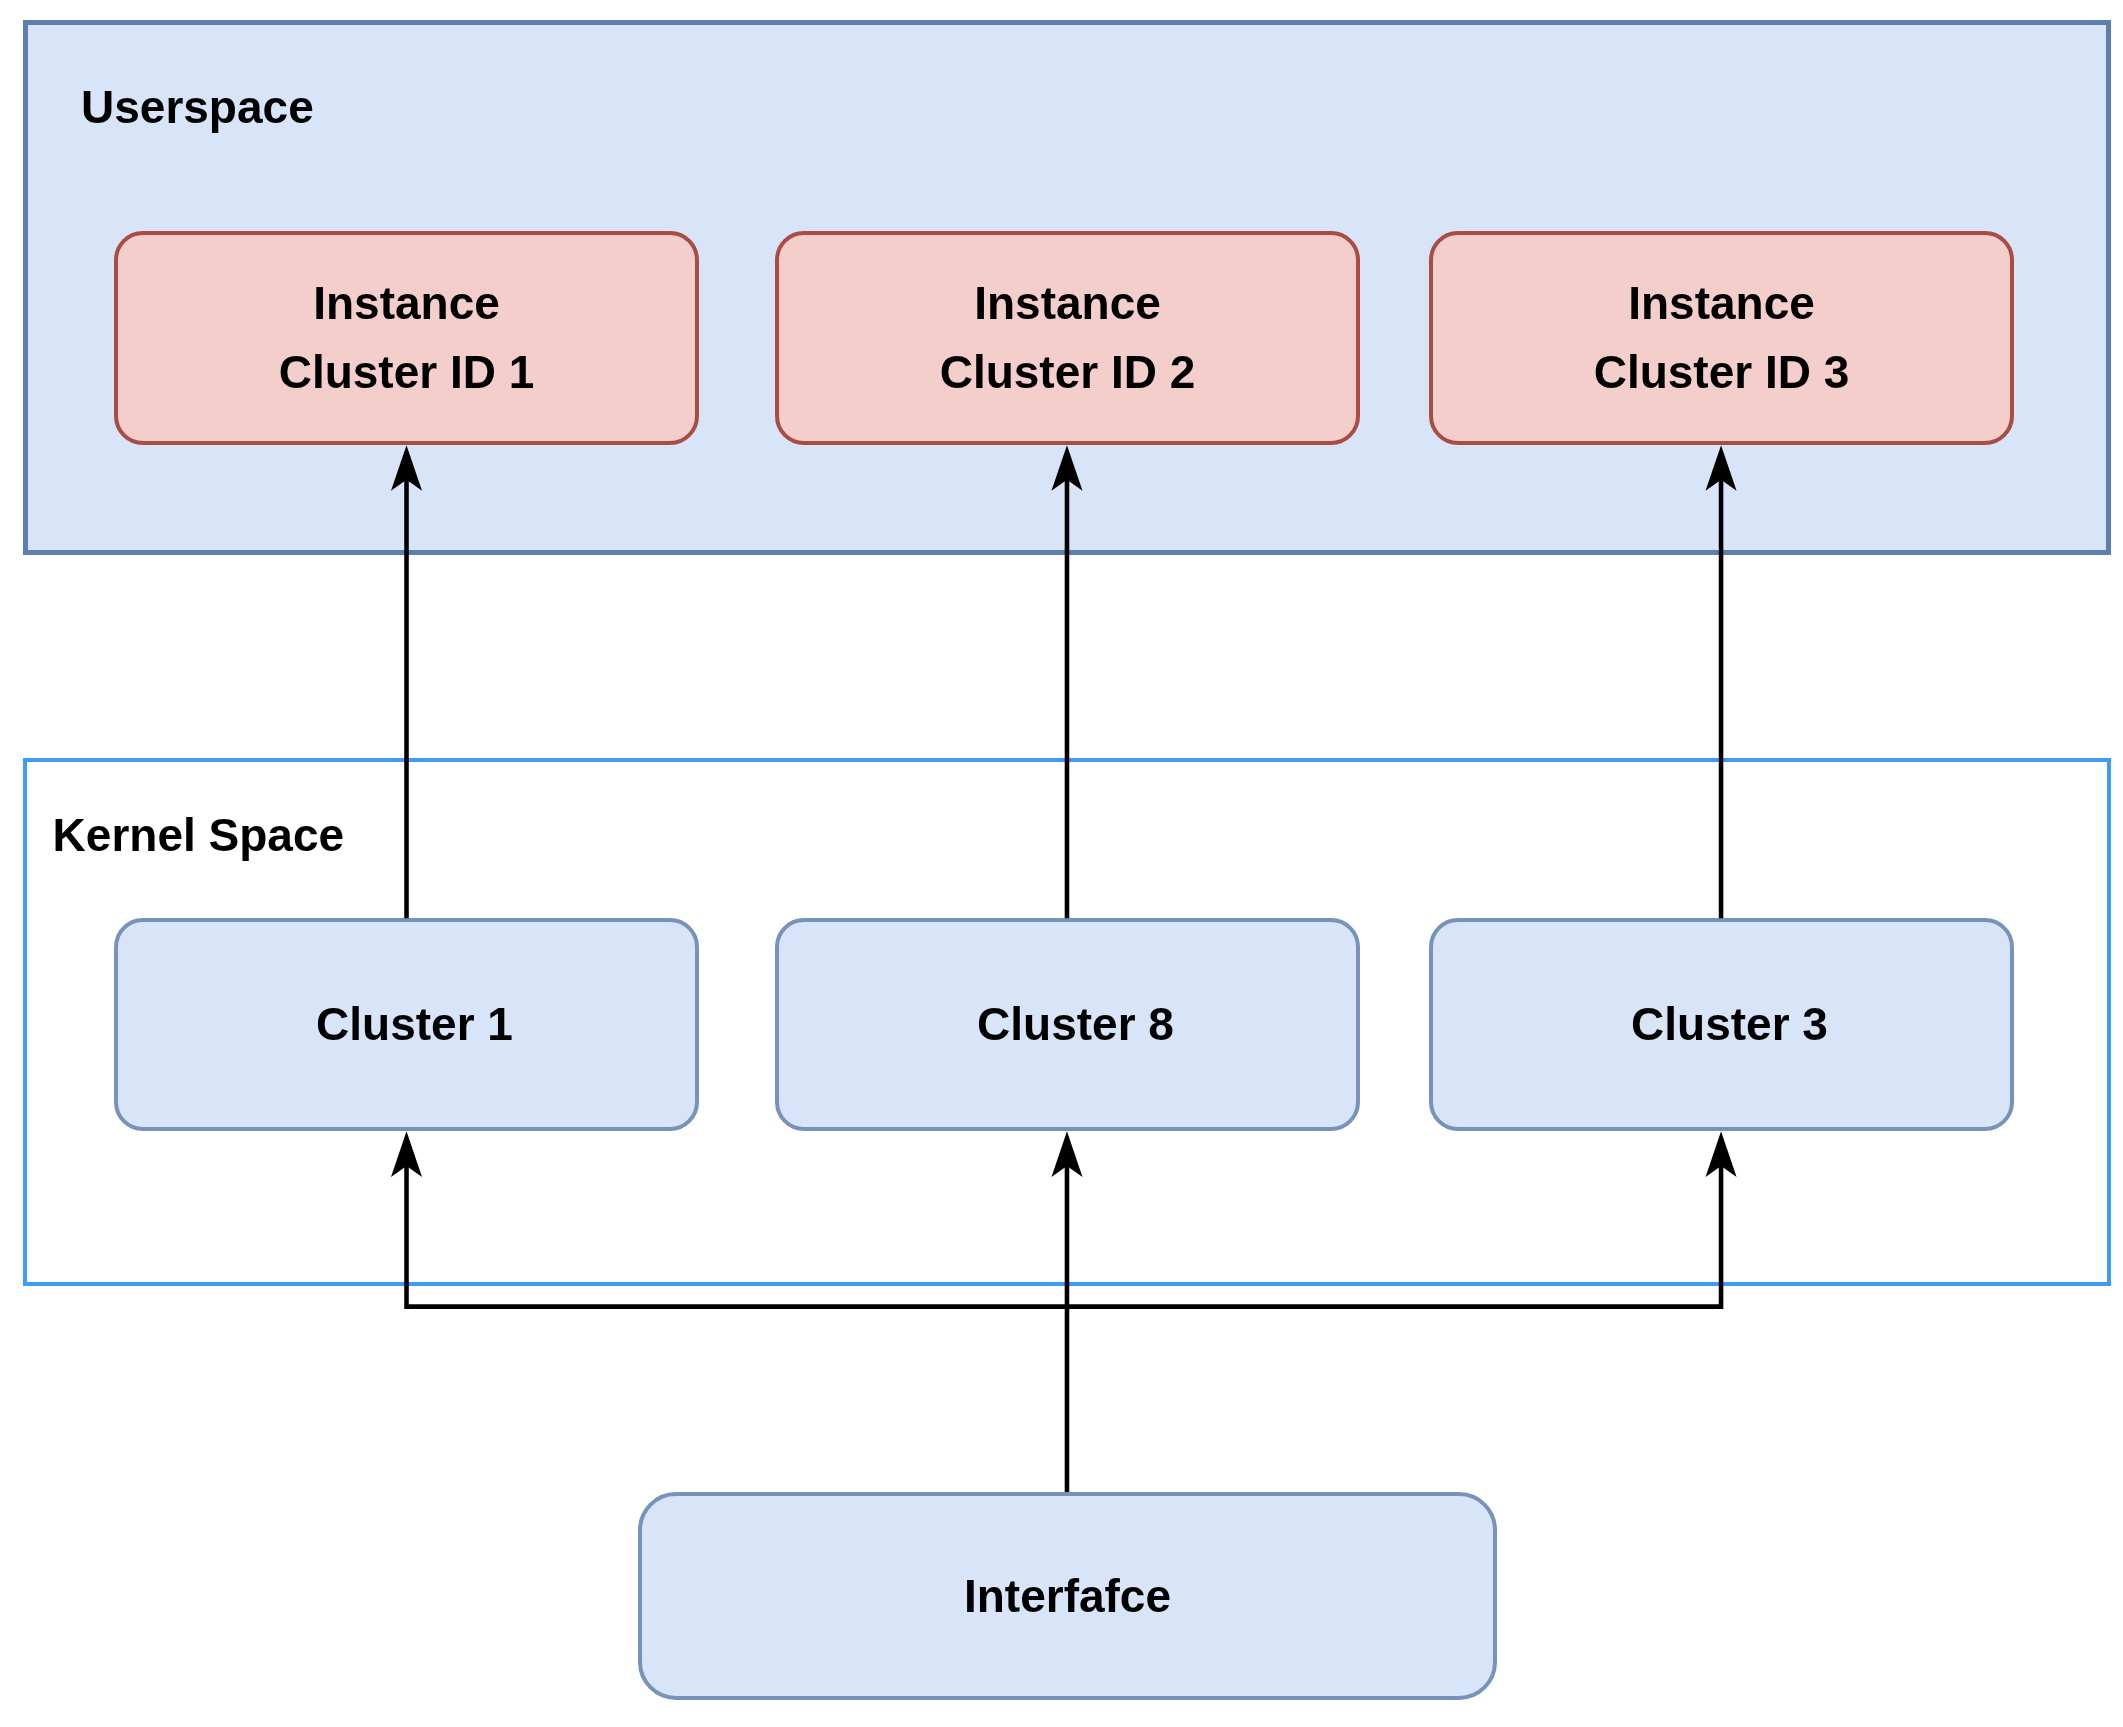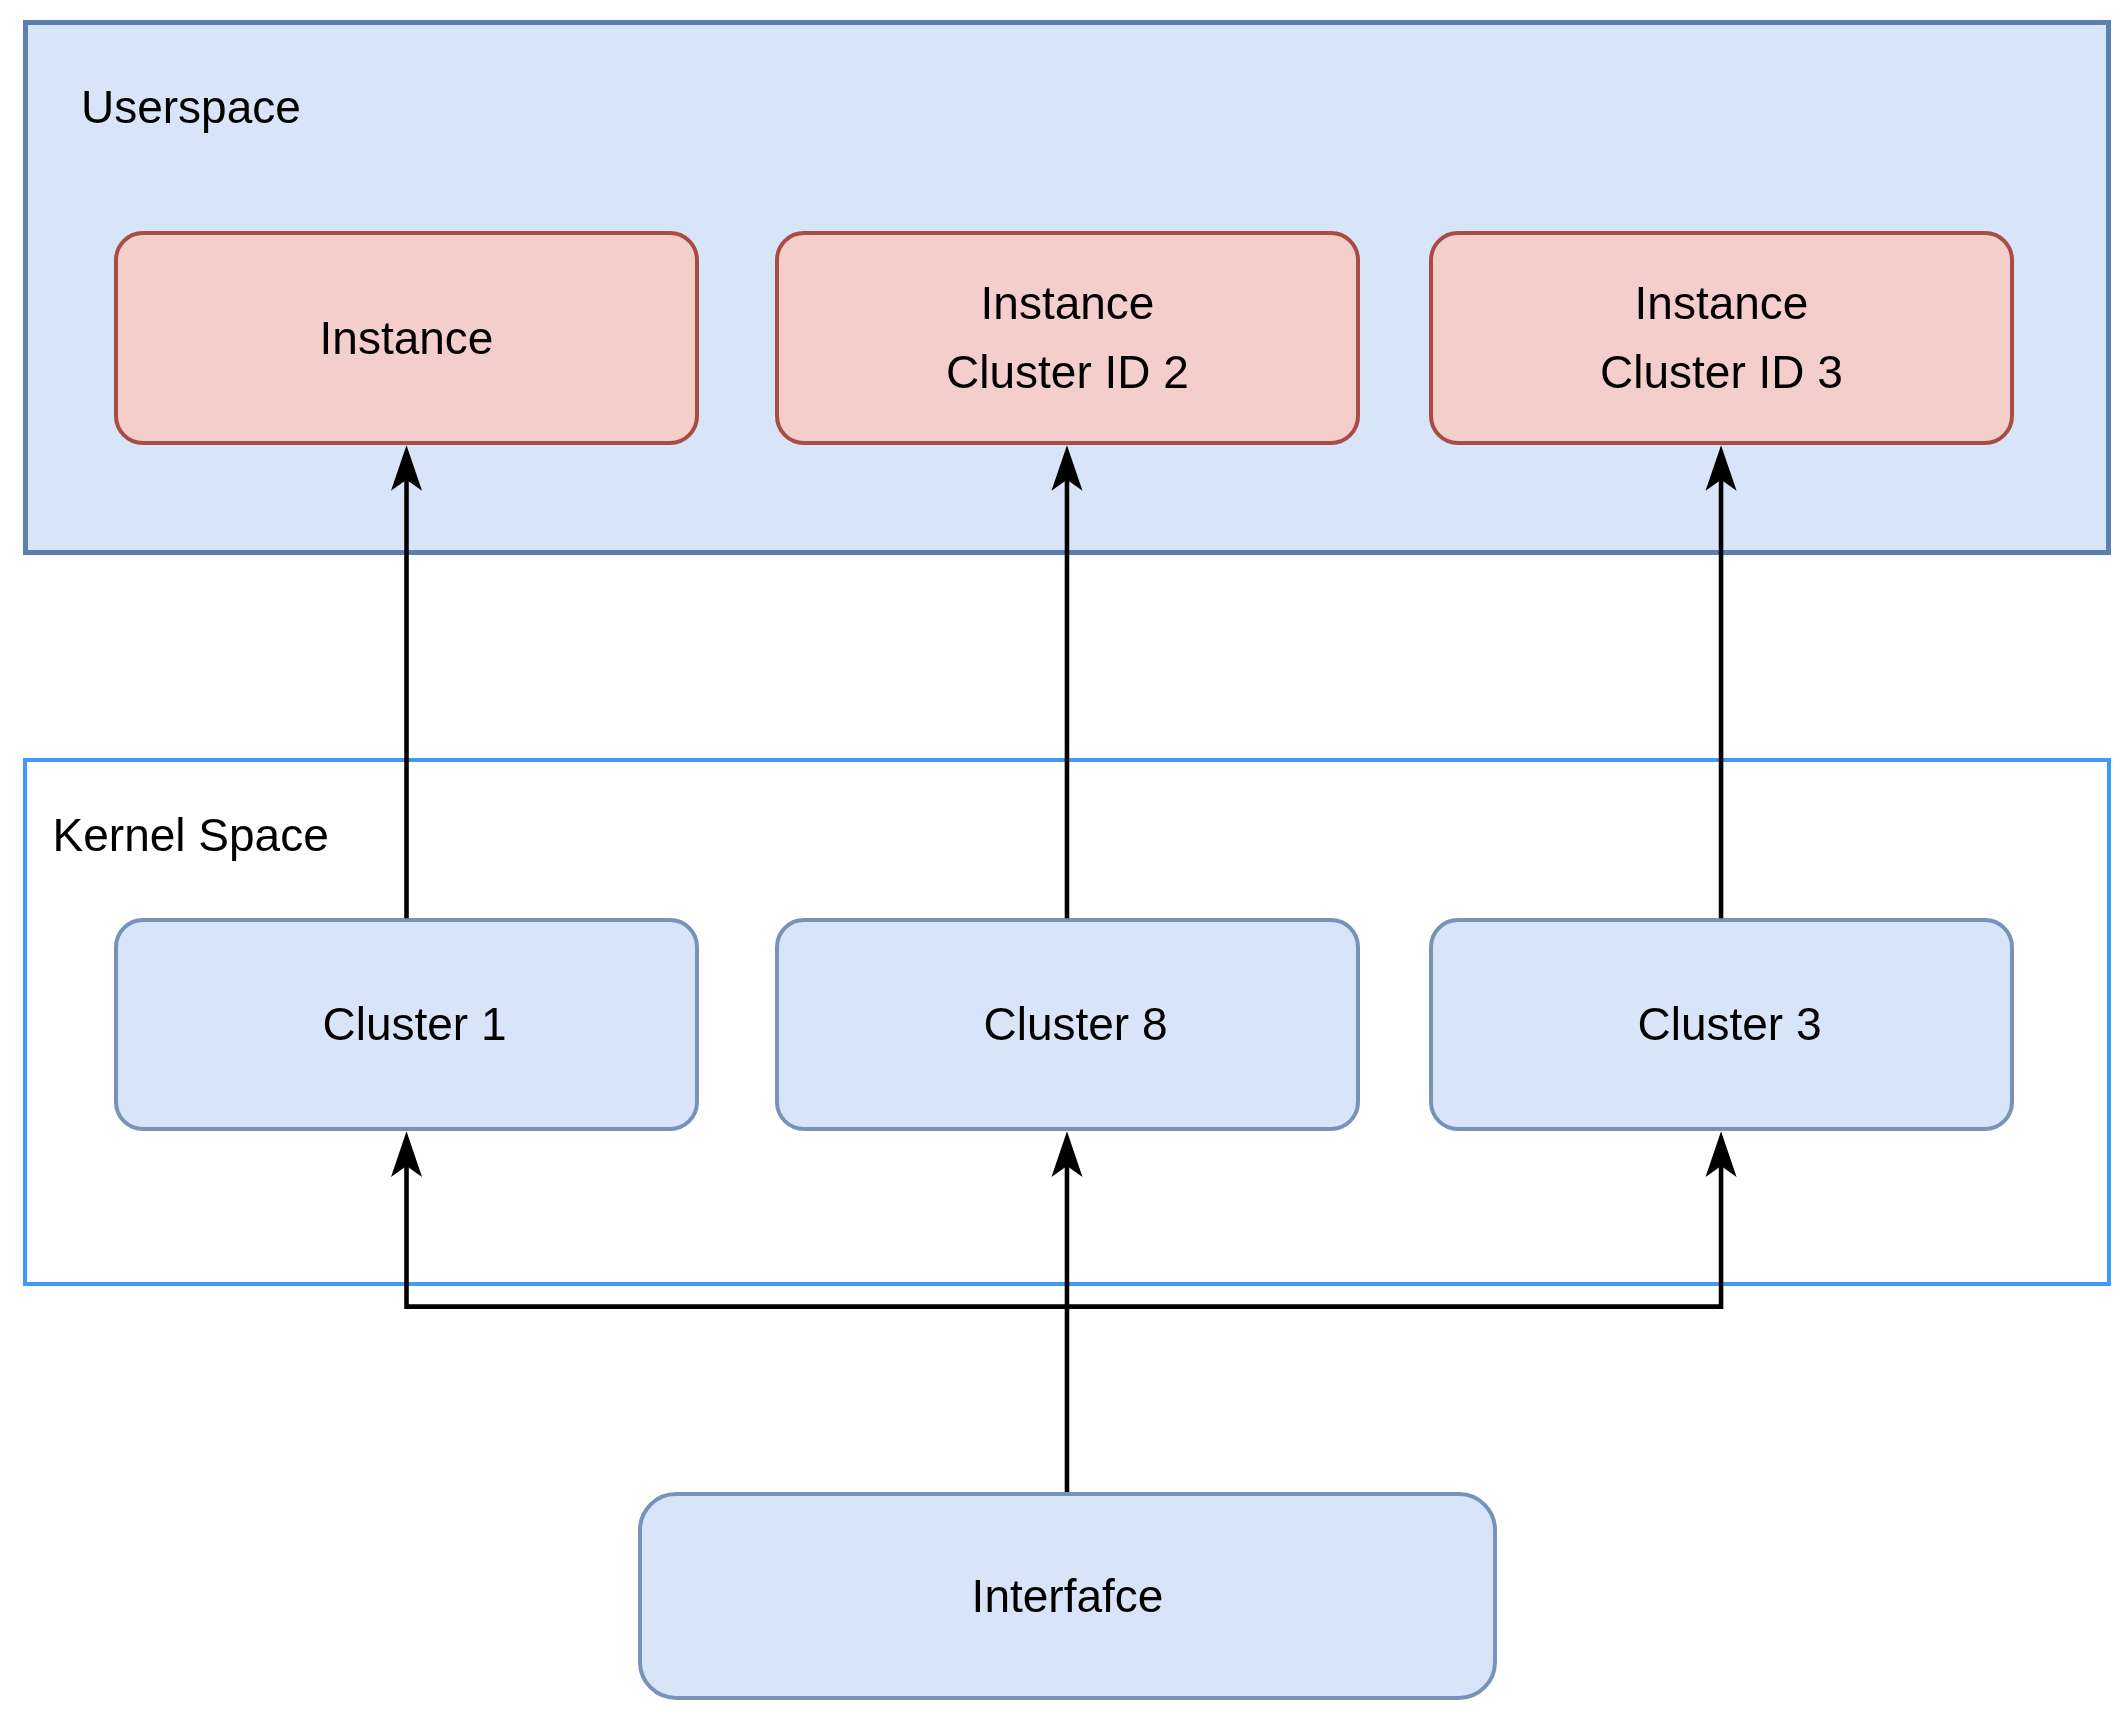--- a/index.html
+++ b/index.html
@@ -2,21 +2,21 @@
 <html style="--userspace-fill: #d8e5f8; --userspace-border: #5c7fb0; --instance-fill: #f4cecb; --instance-border: #a94c44; --kernel-fill: #ffffff; --kernel-border: #3e9cf6; --cluster-fill: #d8e5f8; --cluster-border: #7793ba; --interface-fill: #d8e5f8; --interface-border: #7793ba; --edge-line: #000000; --text: #000000;font-size:14.6px"><head>
 <meta charset="utf-8">
 <style>
   html, body { margin: 0; padding: 0; background: #ffffff; }
   #stage {
     position: relative;
     width: 2123px;
     height: 1728px;
     background: #ffffff;
     font-family: "Liberation Sans", sans-serif;
-    font-weight: 400;
+    font-weight: 700;
     color: var(--text, #000);
     overflow: hidden;
   }
   .region {
     position: absolute;
     box-sizing: border-box;
     z-index: 1;
   }
   .region.userspace {
     left: 23px; top: 20px;
@@ -100,20 +100,21 @@
   <section class="region userspace">
     <div class="region-label">Userspace</div>
   </section>
 
   <section class="region kernel">
     <div class="region-label">Kernel Space</div>
   </section>
 
   <div class="node instance col-1">
     <span>Instance</span>
+    <span>Cluster ID 1</span>
   </div>
   <div class="node instance col-2">
     <span>Instance</span>
     <span>Cluster ID 2</span>
   </div>
   <div class="node instance col-3">
     <span>Instance</span>
     <span>Cluster ID 3</span>
   </div>
 

